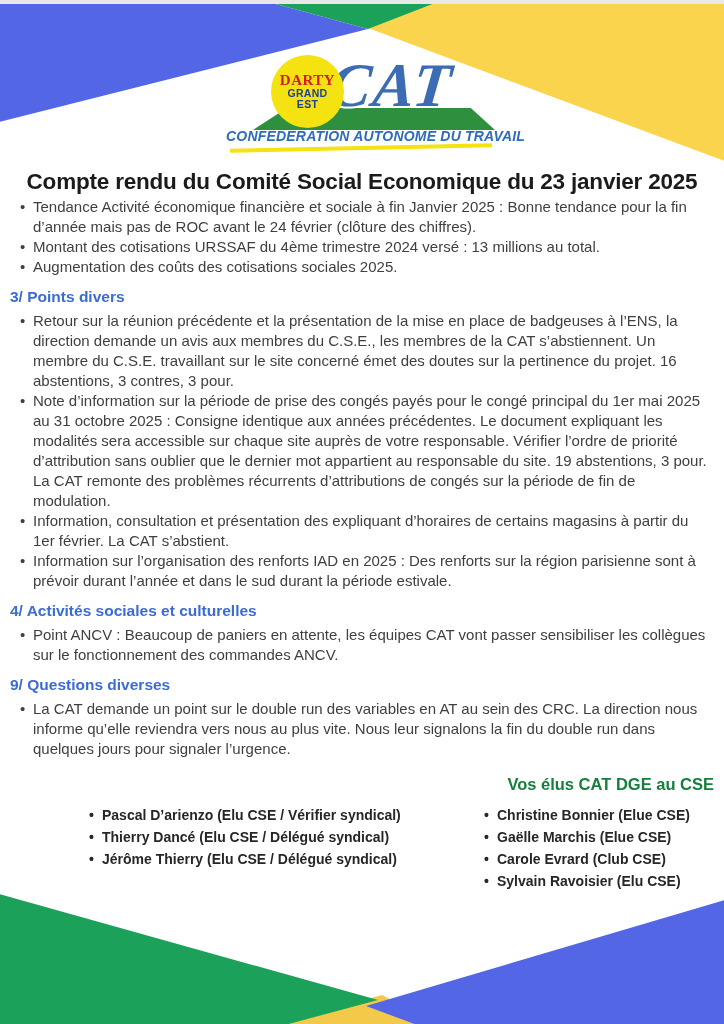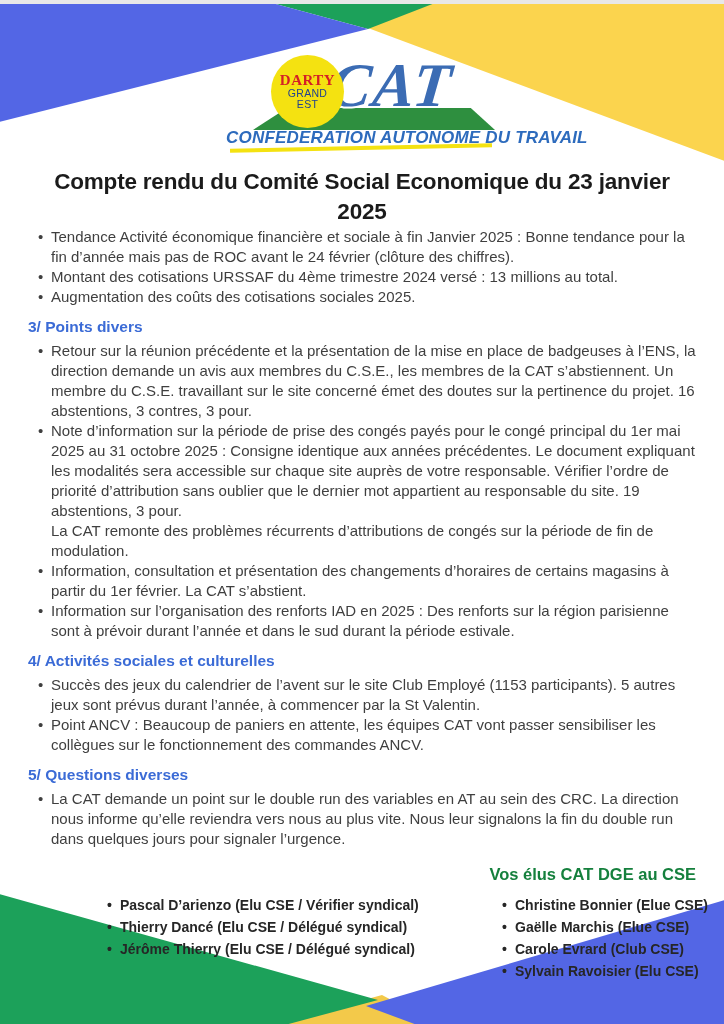--- a/index.html
+++ b/index.html
@@ -22,40 +22,40 @@
     clip-path:polygon(0 100%,14% 0,90% 0,100% 100%);
     z-index:1;
   }
   .logo-circle{
     position:absolute;left:271px;top:51px;width:73px;height:73px;border-radius:50%;
     background:#f4e211;z-index:3;
     display:flex;flex-direction:column;align-items:center;justify-content:center;
     text-align:center;line-height:1.02;
   }
   .logo-darty{font-family:"Liberation Serif","DejaVu Serif",serif;font-weight:bold;color:#d41f26;font-size:15px;letter-spacing:.5px;}
-  .logo-grand,.logo-est{font-weight:normal;color:#21418f;font-size:10.5px;letter-spacing:.3px;text-align:right;}
+  .logo-grand,.logo-est{font-weight:bold;color:#21418f;font-size:10.5px;letter-spacing:.3px;text-align:right;}
   .logo-cat{
     position:absolute;left:330px;top:50px;z-index:2;
     font-family:"Liberation Serif","DejaVu Serif",serif;
     font-style:italic;font-weight:bold;font-size:62px;color:#3b6cb4;
     transform:skewX(-6deg);letter-spacing:2px;line-height:1;
     text-shadow:2px 0 0 #fff,-2px 0 0 #fff,0 2px 0 #fff,0 -2px 0 #fff;
   }
   .logo-tagline{
     position:absolute;left:226px;top:124px;width:272px;z-index:3;
-    font-weight:bold;font-style:italic;font-size:17px;color:#2d6bbd;
+    font-weight:bold;font-style:italic;font-size:14px;color:#2d6bbd;
     letter-spacing:.2px;text-align:center;white-space:nowrap;
   }
   .logo-underline{
     position:absolute;left:230px;top:142px;width:262px;height:4px;
     background:#f4e211;transform:rotate(-1.2deg);z-index:3;
   }
 
   
-  .doc{padding:0 28px;}
+  .doc{padding:0 10px;}
   .doc-title{
     margin:0;text-align:center;
     font-size:22.5px;font-weight:bold;color:#1b1b1b;letter-spacing:-.2px;
     line-height:30px;
   }
   .body-text{font-size:15px;line-height:20px;color:#3f3f3f;}
   ul.bullets{list-style:none;margin:0;padding:0 0 0 23px;}
   ul.bullets li{position:relative;white-space:pre-line;}
   ul.bullets li::before{
     content:"\2022";position:absolute;left:-13px;top:0;color:#3f3f3f;
@@ -114,31 +114,30 @@
         <li>Tendance Activité économique financière et sociale à fin Janvier 2025 : Bonne tendance pour la fin d’année mais pas de ROC avant le 24 février (clôture des chiffres).</li>
         <li>Montant des cotisations URSSAF du 4ème trimestre 2024 versé : 13 millions au total.</li>
         <li>Augmentation des coûts des cotisations sociales 2025.</li>
       </ul>
 
       <h2 class="sec-heading first">3/ Points divers</h2>
       <ul class="bullets">
         <li>Retour sur la réunion précédente et la présentation de la mise en place de badgeuses à l’ENS, la direction demande un avis aux membres du C.S.E., les membres de la CAT s’abstiennent. Un membre du C.S.E. travaillant sur le site concerné émet des doutes sur la pertinence du projet. 16 abstentions, 3 contres, 3 pour.</li>
         <li>Note d’information sur la période de prise des congés payés pour le congé principal du 1er mai 2025 au 31 octobre 2025 : Consigne identique aux années précédentes. Le document expliquant les modalités sera accessible sur chaque site auprès de votre responsable. Vérifier l’ordre de priorité d’attribution sans oublier que le dernier mot appartient au responsable du site. 19 abstentions, 3 pour.
 La CAT remonte des problèmes récurrents d’attributions de congés sur la période de fin de modulation.</li>
-        <li>Information, consultation et présentation des changements d’horaires de certains magasins à partir du 1er février. La CAT s’abstient.</li>
+        <li>Information, consultation et présentation des expliquant d’horaires de certains magasins à partir du 1er février. La CAT s’abstient.</li>
         <li>Information sur l’organisation des renforts IAD en 2025 : Des renforts sur la région parisienne sont à prévoir durant l’année et dans le sud durant la période estivale.</li>
       </ul>
 
       <h2 class="sec-heading">4/ Activités sociales et culturelles</h2>
       <ul class="bullets">
-        <li>Succès des jeux du calendrier de l’avent sur le site Club Employé (1153 participants). 5 autres jeux sont prévus durant l’année, à commencer par la St Valentin.</li>
         <li>Point ANCV : Beaucoup de paniers en attente, les équipes CAT vont passer sensibiliser les collègues sur le fonctionnement des commandes ANCV.</li>
       </ul>
 
-      <h2 class="sec-heading">5/ Questions diverses</h2>
+      <h2 class="sec-heading">9/ Questions diverses</h2>
       <ul class="bullets">
         <li>La CAT demande un point sur le double run des variables en AT au sein des CRC. La direction nous informe qu’elle reviendra vers nous au plus vite. Nous leur signalons la fin du double run dans quelques jours pour signaler l’urgence.</li>
       </ul>
 
       <h2 class="footer-heading">Vos élus CAT DGE au CSE</h2>
 
       <div class="elected">
         <ul class="bullets col-left">
           <li>Pascal D’arienzo (Elu CSE / Vérifier syndical)</li>
           <li>Thierry Dancé (Elu CSE / Délégué syndical)</li>

